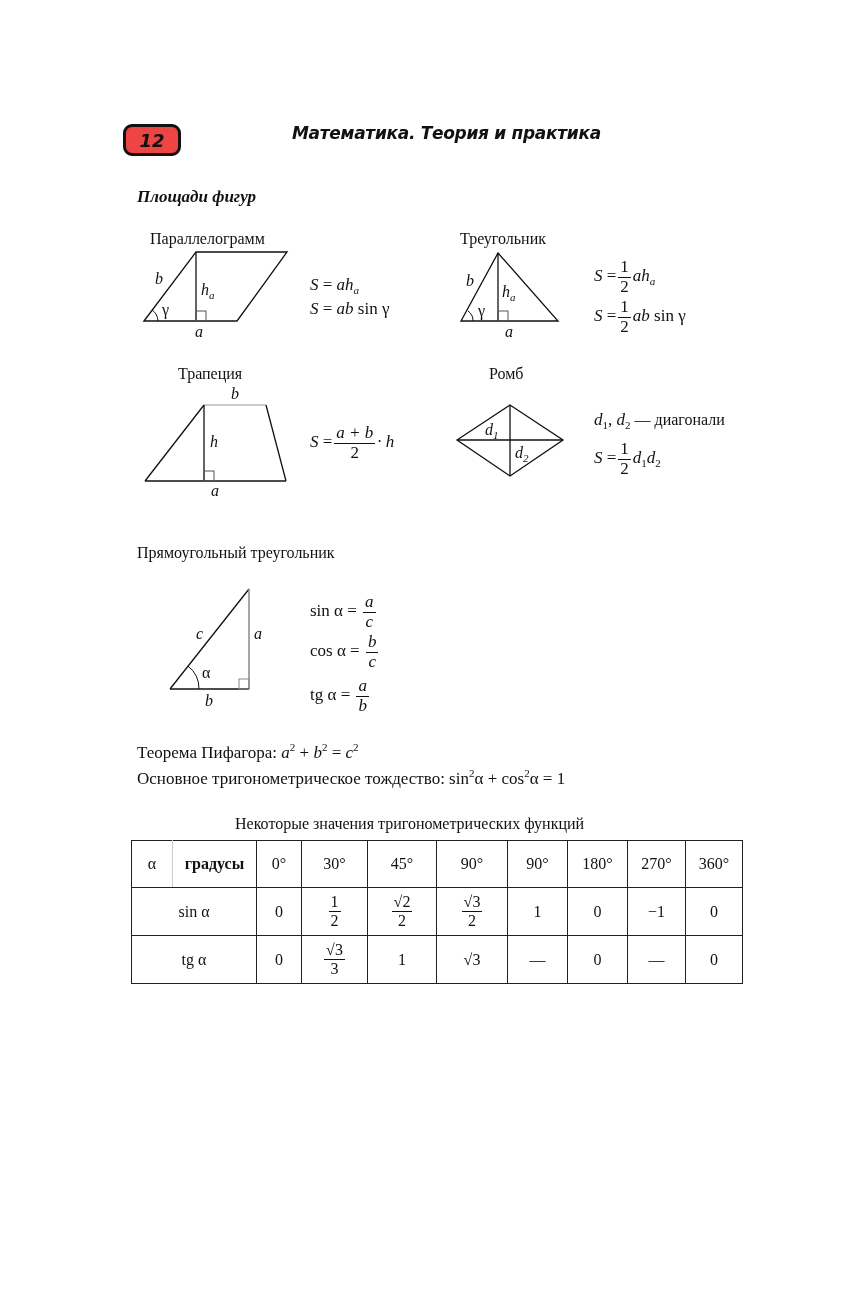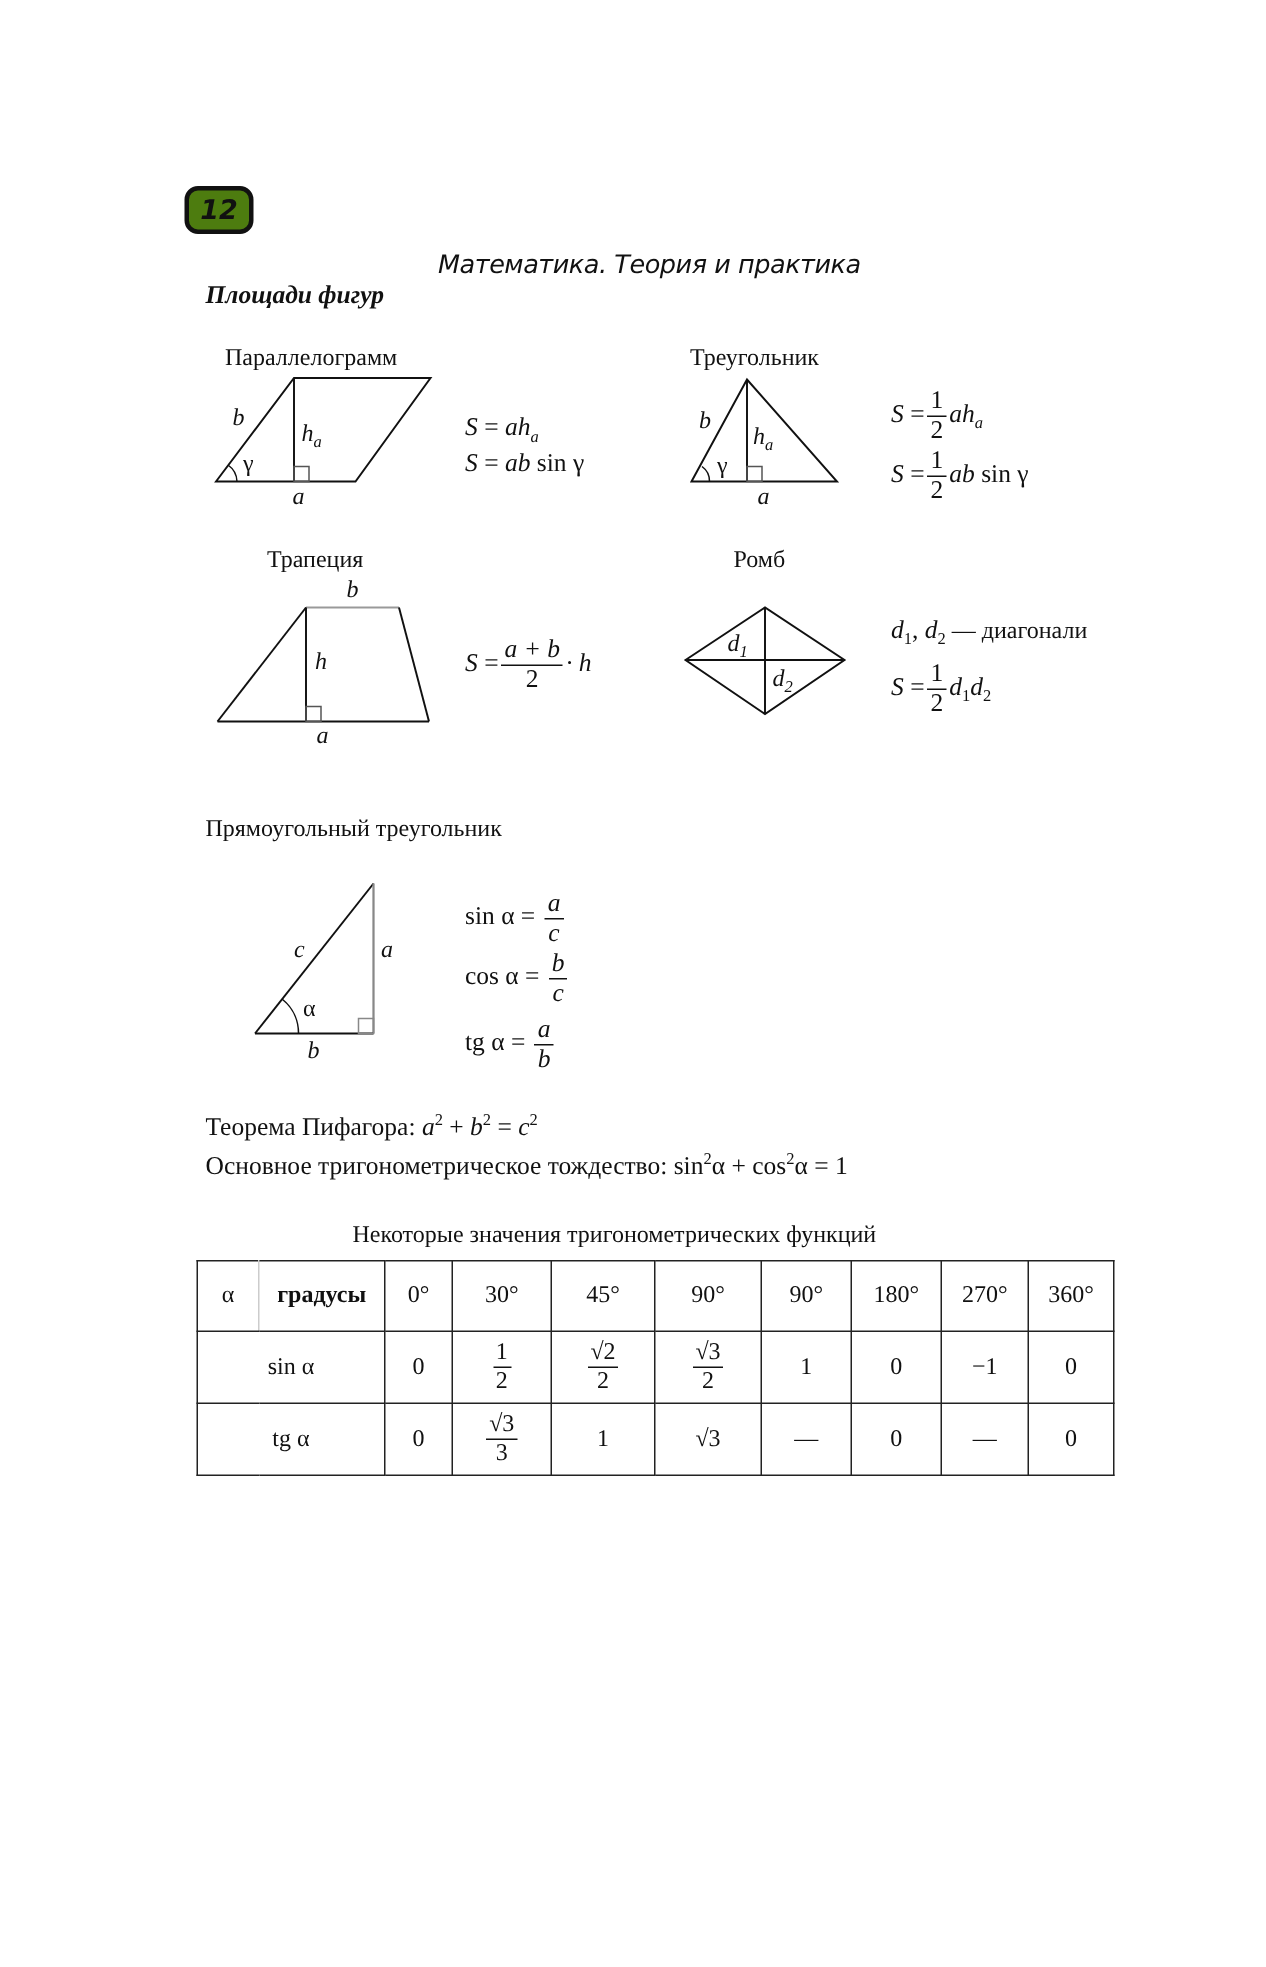--- a/index.html
+++ b/index.html
@@ -1,24 +1,24 @@
 <!DOCTYPE html>
 <html><head>
 <meta charset="utf-8">
 <style>
   html, body { margin:0; padding:0; background:#ffffff; }
   body { width:844px; height:1311px; position:relative; overflow:hidden;
          font-family:"Liberation Serif","DejaVu Serif",serif; color:#111; }
   .abs { position:absolute; }
-  .badge { left:123px; top:124px; width:46px; height:32px; border:3px solid #111;
-           border-radius:9px; background:#4d7c0f; box-sizing:border-box;
+  .badge { left:123px; top:124px; width:58px; height:32px; border:3px solid #111;
+           border-radius:9px; background:#ef4444; box-sizing:border-box;
            display:flex; align-items:center; justify-content:center;
            font-family:"DejaVu Sans",sans-serif; font-weight:bold; font-style:italic; font-size:18px; }
-  .book-title { left:292px; top:123px; font-family:"DejaVu Sans",sans-serif; font-weight:normal;
-                font-style:italic; font-size:17px; letter-spacing:-0.3px;margin-top:44px; }
+  .book-title { left:292px; top:123px; font-family:"DejaVu Sans",sans-serif; font-weight:bold;
+                font-style:italic; font-size:17px; letter-spacing:-0.3px; }
   .section-title { left:137px; top:187px; font-weight:bold; font-style:italic; font-size:17px; }
   .label { font-size:16px;text-align:center; }
   .it { font-style:italic; }
   .formula { font-size:17px; white-space:nowrap; line-height:1; }
   .frac { display:inline-flex; flex-direction:column; align-items:center; vertical-align:middle; margin:0 2px; }
   .frac .num { border-bottom:1px solid #111; padding:0 2px; line-height:1.1; }
   .frac .den { line-height:1.1; padding:0 2px; }
   sub, sup { font-size:11px; }
   svg { position:absolute; overflow:visible; }
   .line-text { font-size:17px; white-space:nowrap;text-align:center; }

